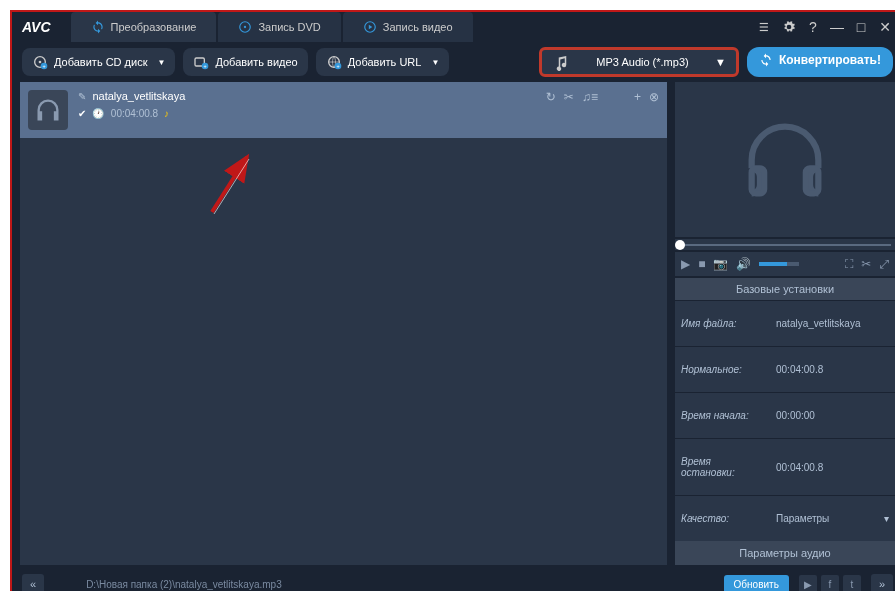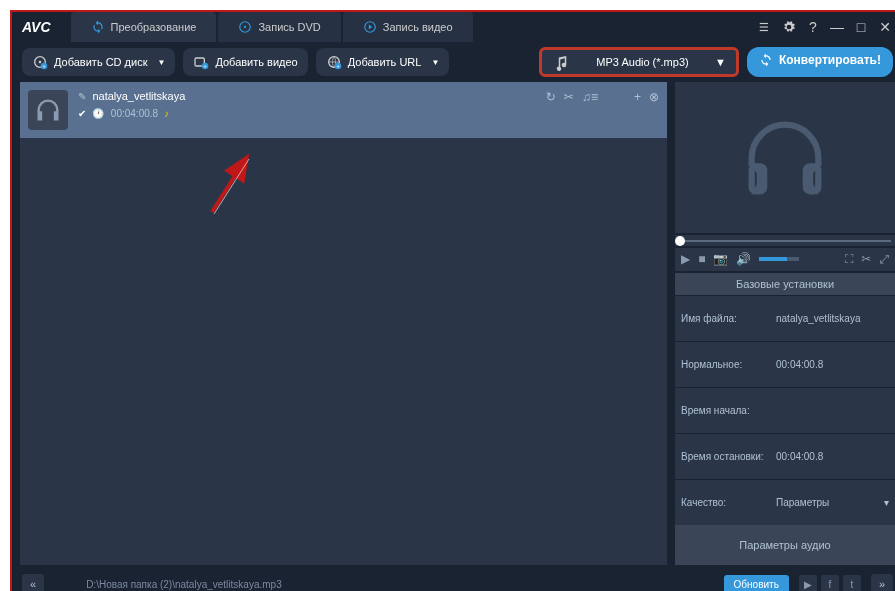--- a/index.html
+++ b/index.html
@@ -34,24 +34,24 @@
 .preview-icon { color: #4a5a70; }
 .slider-row { height: 12px; background: #2a3648; position: relative; margin-top: 2px; }
 .slider-track { position: absolute; top: 5px; left: 4px; right: 4px; height: 2px; background: #5a6a80; }
 .slider-thumb { position: absolute; top: 1px; left: 0px; width: 10px; height: 10px; background: #fff; border-radius: 50%; }
 .media-controls { height: 26px; background: #2a3648; display: flex; align-items: center; padding: 0 6px; gap: 8px; color: #8a9ab0; margin-top: 2px; }
 .media-controls span { cursor: pointer; font-size: 12px; }
 .vol-slider { width: 40px; height: 4px; background: linear-gradient(to right, #3498db 70%, #4a5a70 70%); }
 .settings-header { background: #3a4658; color: #b0c0d4; font-size: 11px; text-align: center; padding: 5px; margin-top: 2px; }
 .settings-grid { background: #2a3648; font-size: 10px; color: #b0c0d4; }
 .settings-row { display: flex; border-top: 1px solid #1a2332; }
-.settings-label { width: 95px; padding: 17px 6px; }
+.settings-label { width: 95px; padding: 17px 6px; font-style: italic; }
 .settings-value { flex: 1; padding: 5px 6px; display: flex; align-items: center; justify-content: space-between; }
 .settings-footer { flex: 1; background: #2a3648; }
-.audio-params { background: #3a4658; color: #b0c0d4; font-size: 11px; text-align: center; padding: 14px; }
+.audio-params { background: #3a4658; color: #b0c0d4; font-size: 11px; text-align: center; padding: 6px; }
 .statusbar { height: 30px; background: #1a2332; display: flex; align-items: center; padding: 0 10px; gap: 10px; }
 .status-btn { background: #2a3648; color: #b0c0d4; padding: 4px 8px; border-radius: 3px; font-size: 11px; cursor: pointer; }
 .status-path { color: #7a8aa0; font-size: 10px; flex: 1; margin-left: 32px; }
 .update-btn { background: #3498db; color: #fff; padding: 4px 10px; border-radius: 3px; font-size: 10px; cursor: pointer; }
 .social { display: flex; gap: 4px; }
 .social-icon { width: 18px; height: 18px; background: #2a3648; border-radius: 2px; display: flex; align-items: center; justify-content: center; color: #8a9ab0; font-size: 10px; cursor: pointer; }
 .arrow-overlay { position: absolute; left: 190px; top: 130px; pointer-events: none; }
 .edit-icon { color: #b0c0d4; font-size: 10px; }
 .check { color: #fff; }
 .clock { color: #3498db; }
@@ -220,20 +220,23 @@
             </div>
         </div>
         <div class="settings-row">
           <div class="settings-label">Нормальное:</div>
           <div class="settings-value">
               <span>00:04:00.8</span>
             </div>
         </div>
         <div class="settings-row">
           <div class="settings-label">Время начала:</div>
+          <div class="settings-value">
+              <span>00:00:00</span>
+            </div>
         </div>
         <div class="settings-row">
           <div class="settings-label">Время остановки:</div>
           <div class="settings-value">
               <span>00:04:00.8</span>
             </div>
         </div>
         <div class="settings-row">
           <div class="settings-label">Качество:</div>
           <div class="settings-value">

